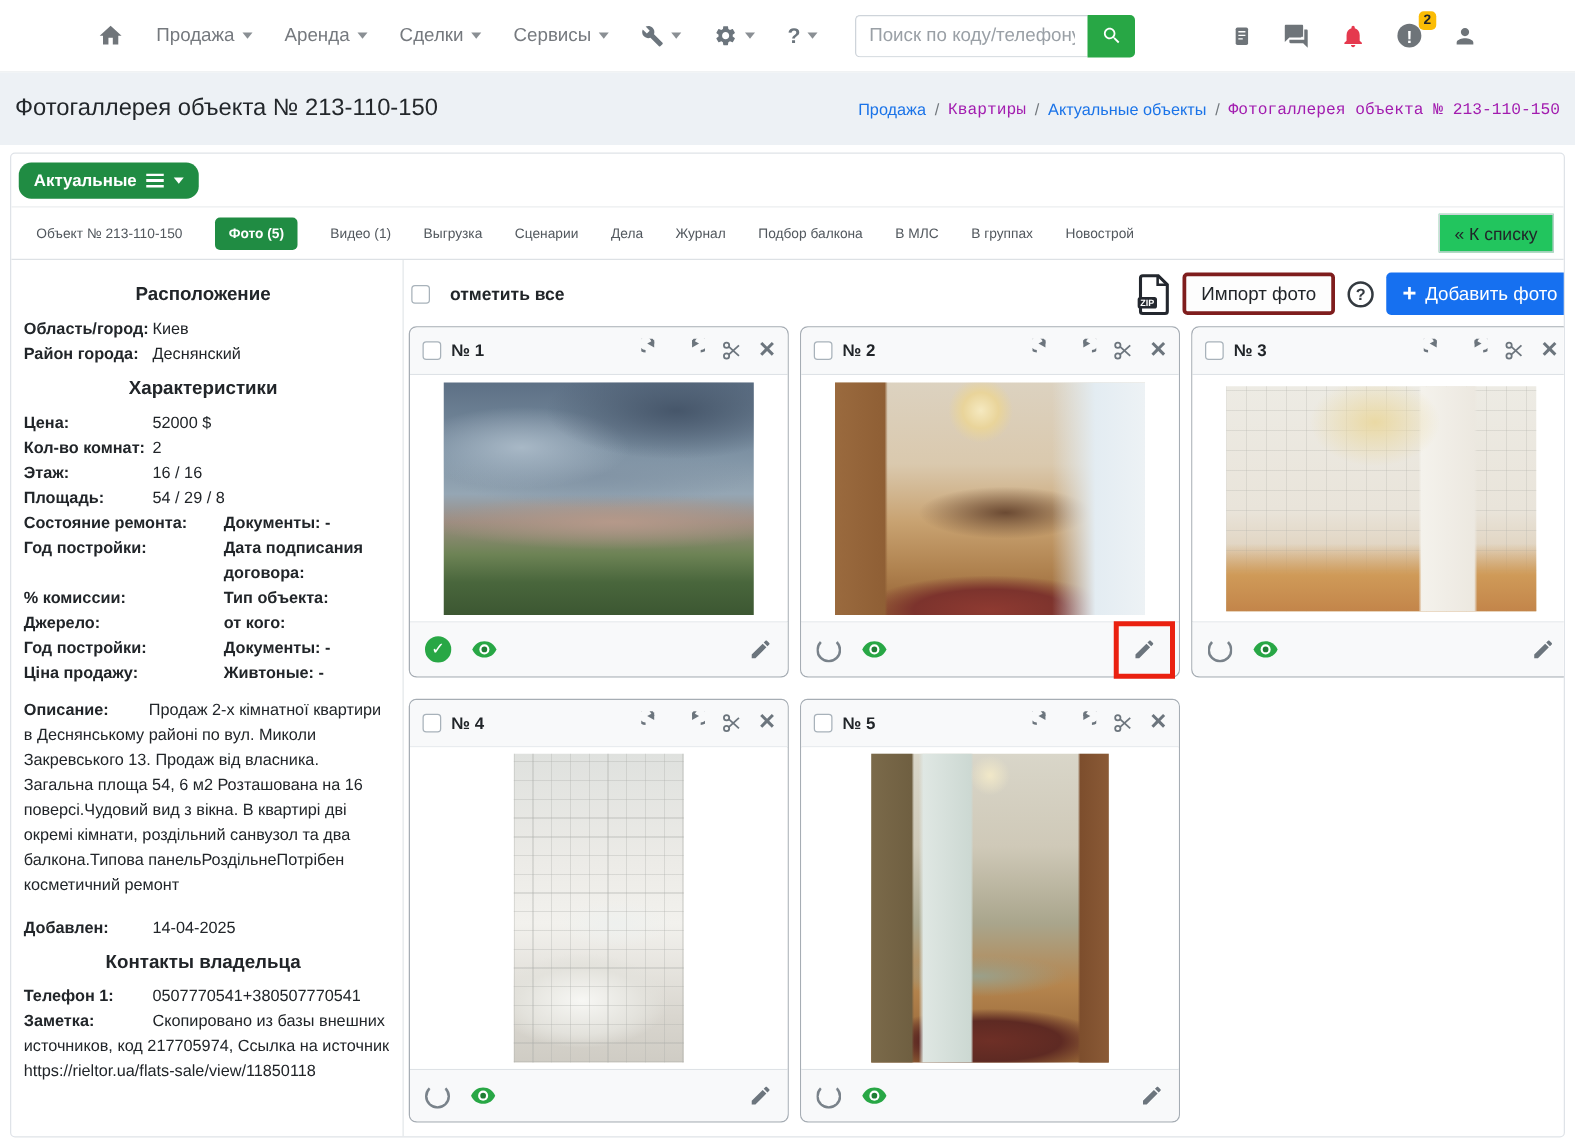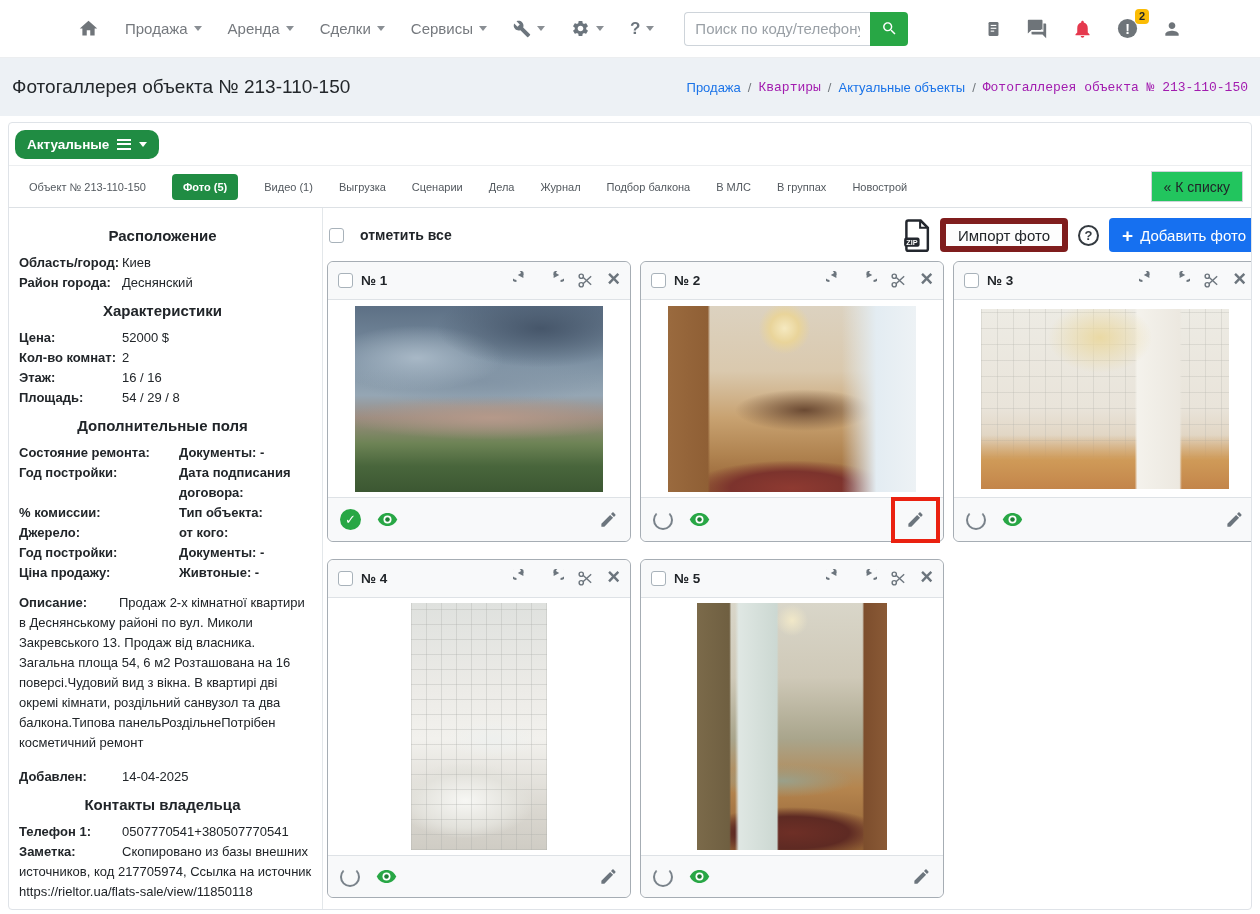--- a/index.html
+++ b/index.html
@@ -81,21 +81,21 @@
   .added .lbl { display:inline-block; width:103px; font-weight:bold; }
   .note { padding-left:8px; }
   .note .lbl { display:inline-block; width:103px; font-weight:bold; }
 
   
   .grid-area { flex:1; border-left:1px solid #e3e7ea; padding:10px 6px 0 4px; }
   .gal-toolbar { display:flex; align-items:center; margin-bottom:9px; padding-left:2px; }
   .chk { width:15px; height:15px; border:1px solid #a8b2ba; border-radius:3px; background:#fff; display:inline-block; flex:none; }
   .sel-all { display:flex; align-items:center; gap:16px; font-size:14px; font-weight:bold; }
   .gal-actions { margin-left:auto; display:flex; align-items:center; gap:10px; }
-  .btn-import { height:34px; background:#fdfdfd; border:6px solid #7f1d1d; border-radius:4px; font-size:15px; color:#212529; padding:0 12px; cursor:pointer; font-family:"Liberation Sans",sans-serif; }
+  .btn-import { height:34px; background:#fdfdfd; border:3px solid #7f1d1d; border-radius:4px; font-size:15px; color:#212529; padding:0 12px; cursor:pointer; font-family:"Liberation Sans",sans-serif; }
   .help-c { width:21px; height:21px; border:2px solid #343a40; border-radius:50%; display:flex; align-items:center; justify-content:center; font-size:13px; font-weight:bold; color:#343a40; cursor:pointer; }
   .btn-add { height:34px; background:#1670f0; color:#fff; border:none; border-radius:4px; font-size:15px; padding:0 13px; display:flex; align-items:center; gap:7px; cursor:pointer; font-family:"Liberation Sans",sans-serif; }
   .btn-add .plus { font-size:19px; font-weight:bold; line-height:1; }
 
   .cards { display:flex; flex-wrap:wrap; column-gap:9px; row-gap:17px; width:932px; }
   .card { width:304px; border:1px solid #a6adb4; border-radius:6px; background:#fff; }
   .card-h {
     display:flex; align-items:center; height:38px; padding:0 10px; background:#f8f9fa;
     border-bottom:1px solid #dee2e6; border-radius:6px 6px 0 0;
   }
@@ -288,21 +288,20 @@
       <div class="sec-h">Расположение</div>
       <div class="kv"><span class="lbl">Область/город:</span><span>Киев</span></div>
       <div class="kv"><span class="lbl">Район города:</span><span>Деснянский</span></div>
 
       <div class="sec-h">Характеристики</div>
       <div class="kv"><span class="lbl">Цена:</span><span>52000 $</span></div>
       <div class="kv"><span class="lbl">Кол-во комнат:</span><span>2</span></div>
       <div class="kv"><span class="lbl">Этаж:</span><span>16 / 16</span></div>
       <div class="kv"><span class="lbl">Площадь:</span><span>54 / 29 / 8</span></div>
 
-      <div class="sec-h">Дополнительные поля</div>
       <div class="extra-grid">
         <span>Состояние ремонта:</span>
           <span>Документы: -</span>
         <span>Год постройки:</span>
           <span>Дата подписания договора:</span>
         <span>% комиссии:</span>
           <span>Тип объекта:</span>
         <span>Джерело:</span>
           <span>от кого:</span>
         <span>Год постройки:</span>

